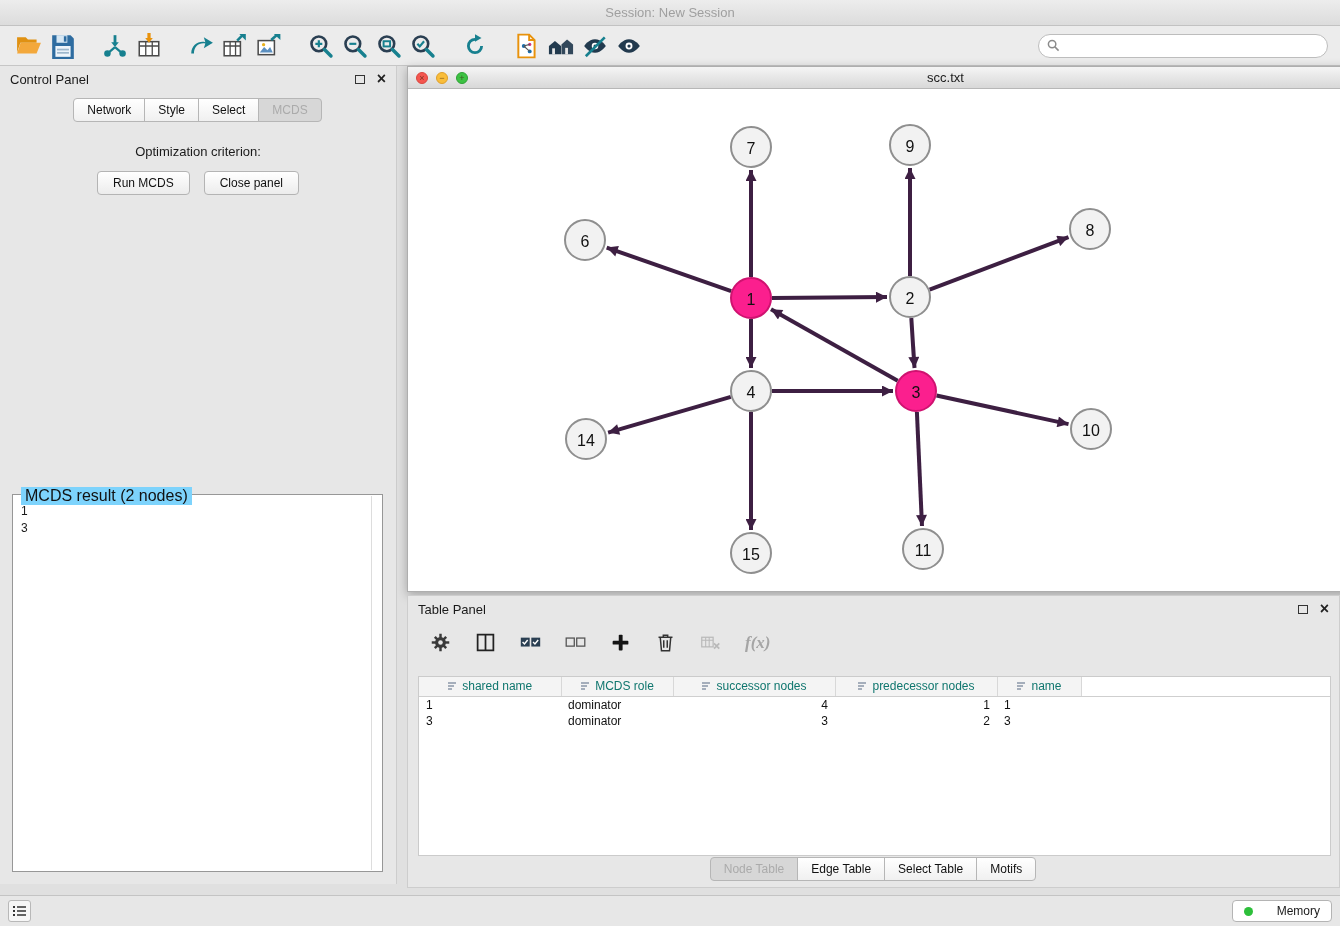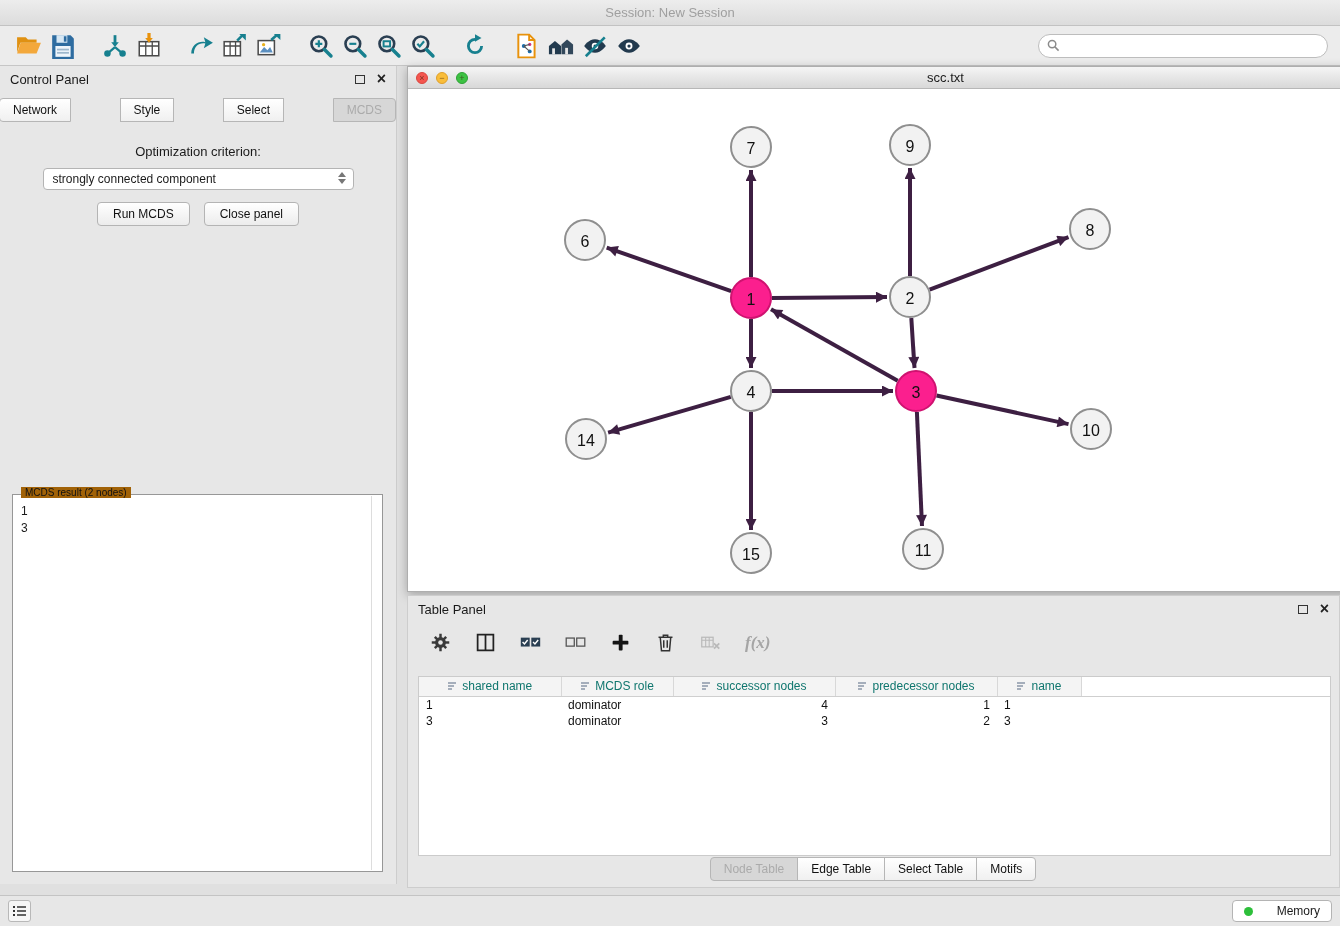--- a/index.html
+++ b/index.html
@@ -42,21 +42,21 @@
   .panel-header { height:26px; display:flex; align-items:center; padding:0 10px; font-size:13px; color:#1a1a1a; }
   .ph-spacer { flex:1; }
   .float-icon { width:10px; height:9px; border:1.5px solid #333; margin-right:12px; display:inline-block; }
   .close-icon { font-weight:bold; font-size:16px; color:#222; line-height:1; }
 
   
   .control-panel {
     position:absolute; left:0; top:66px; width:397px; height:818px;
     background:#e7e7e7; border-right:1px solid #cdcdcd;
   }
-  .cp-tabs { display:flex; justify-content:space-between; margin-top:6px; }
+  .cp-tabs { display:flex; justify-content:center; margin-top:6px; }
   .tab {
     border:1px solid #b6b6b6; margin-left:-1px;
     background:linear-gradient(#ffffff,#f0f0f0);
     padding:4px 13px; font-size:12px; color:#111; cursor:default;
   }
   .tab:first-child { border-radius:4px 0 0 4px; }
   .tab:last-child  { border-radius:0 4px 4px 0; }
   .tab.selected { background:#d7d7d7; color:#ababab; }
 
   .opt-label { text-align:center; margin-top:22px; font-size:13px; }
@@ -74,22 +74,22 @@
     border:1px solid #b4b4b4; border-radius:4px;
     background:linear-gradient(#ffffff,#ececec);
     padding:4px 15px; font-size:12px; color:#111;
   }
 
   .result-box {
     position:absolute; left:12px; top:428px; width:371px; height:378px;
     border:1px solid #979797; background:#fff;
   }
   .result-legend {
-    position:absolute; top:-8px; left:8px; background:#a16207;
-    padding:0 4px; font-size:10px; color:#111;
+    position:absolute; top:-8px; left:8px; background:#7dd3fc;
+    padding:0 4px; font-size:16px; color:#111;
   }
   .result-lines { padding:8px 8px; font-size:12px; line-height:17px; }
   .result-scroll { position:absolute; top:1px; bottom:1px; right:10px; width:1px; background:#ddd; }
 
   
   .network-window {
     position:absolute; left:407px; top:66px; width:1077px; height:526px;
     background:#fff; border:1px solid #aeaeae;
     box-shadow:0 3px 10px rgba(0,0,0,0.28);
   }
@@ -305,27 +305,20 @@
 
   <div class="cp-tabs">
     <span class="tab">Network</span>
     <span class="tab">Style</span>
     <span class="tab">Select</span>
     <span class="tab selected">MCDS</span>
   </div>
 
   <div class="opt-label">Optimization criterion:</div>
 
-  <div class="criterion-select">
-    <span>strongly connected component</span>
-    <span class="sel-arrows">
-        <span class="up"></span>
-        <span class="down"></span>
-      </span>
-  </div>
 
   <div class="cp-buttons">
     <button class="btn">Run MCDS</button>
     <button class="btn">Close panel</button>
   </div>
 
   <div class="result-box">
     <span class="result-legend">MCDS result (2 nodes)</span>
     <div class="result-lines">
       <div>1</div>

